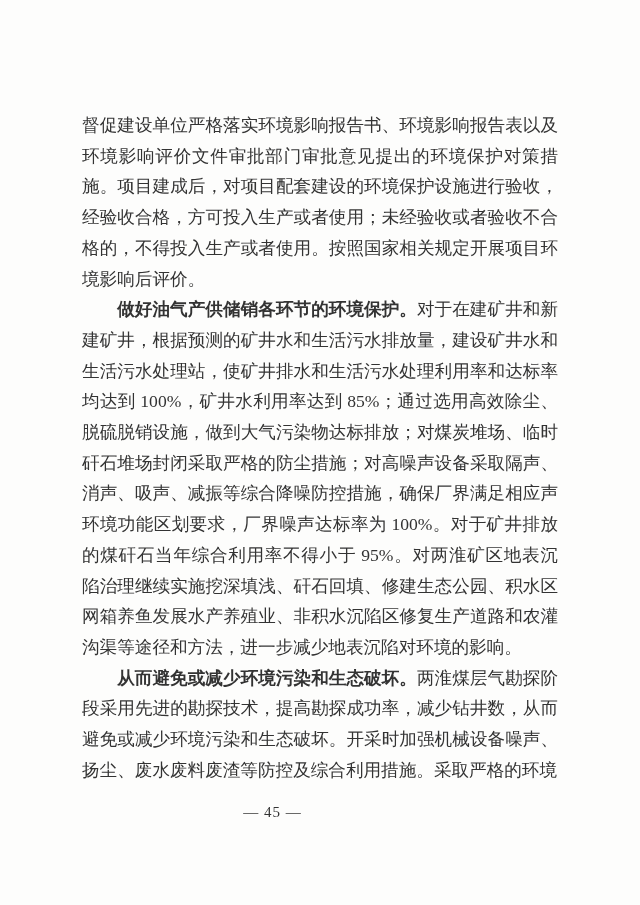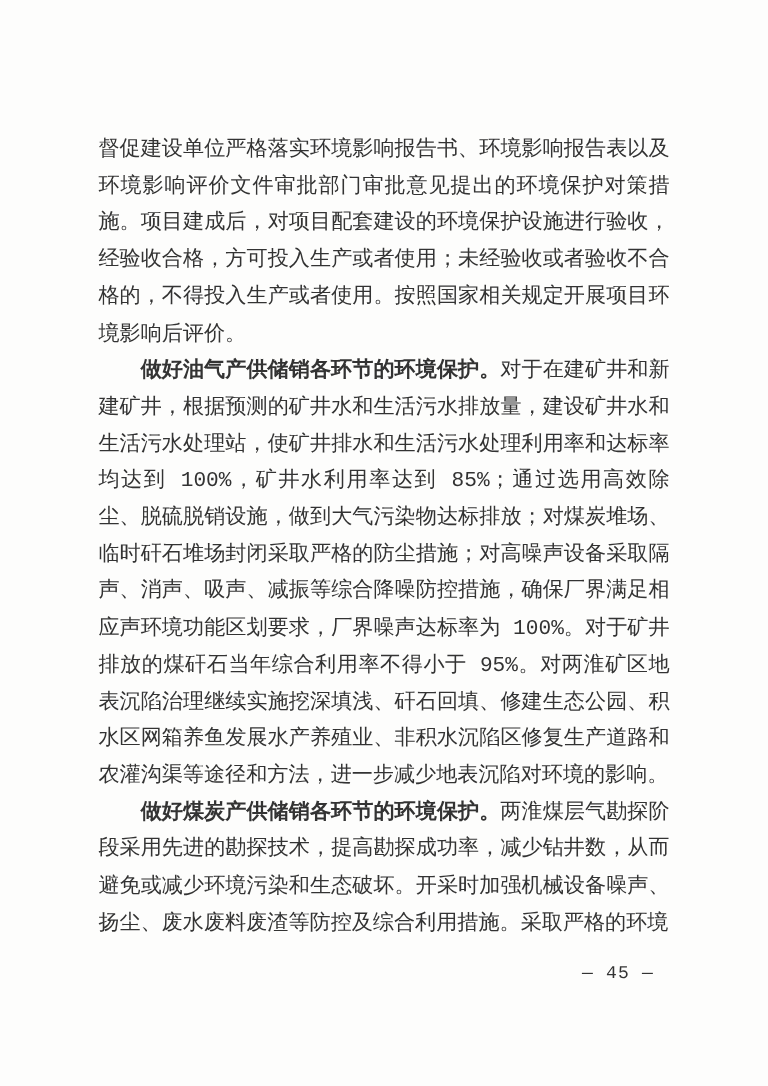--- a/index.html
+++ b/index.html
@@ -6,21 +6,21 @@
       margin: 0;
       padding: 0;
       background: #ffffff;
     }
     .page {
       position: relative;
       width: 640px;
       height: 905px;
       background: #fdfdfc;
       overflow: hidden;
-      font-family: Liberation Mono, monospace;
+      font-family: Liberation Serif, serif;
       color: #333333;
     }
     .text-body {
       position: absolute;
       left: 82px;
       top: 110px;
       width: 476px;
       font-size: 17.6px;
       line-height: 30.7px;
       text-align: justify;
@@ -36,30 +36,30 @@
       text-indent: 0;
     }
     .bold {
       font-weight: 700;
     }
     .page-number {
       position: absolute;
       top: 802px;
       left: 0;
       width: 545px;
-      text-align: right;
+      text-align: center;
       font-size: 15px;
       line-height: 20px;
       color: #333333;
       letter-spacing: 1px;
     }
   </style>
 </head>
 <body>
 
 <div class="page">
   <div class="text-body">
       <p class="para no-indent"><span>督促建设单位严格落实环境影响报告书、环境影响报告表以及环境影响评价文件审批部门审批意见提出的环境保护对策措施。项目建成后，对项目配套建设的环境保护设施进行验收，经验收合格，方可投入生产或者使用；未经验收或者验收不合格的，不得投入生产或者使用。按照国家相关规定开展项目环境影响后评价。</span></p>
       <p class="para"><span class="bold">做好油气产供储销各环节的环境保护。</span><span>对于在建矿井和新建矿井，根据预测的矿井水和生活污水排放量，建设矿井水和生活污水处理站，使矿井排水和生活污水处理利用率和达标率均达到 100%，矿井水利用率达到 85%；通过选用高效除尘、脱硫脱销设施，做到大气污染物达标排放；对煤炭堆场、临时矸石堆场封闭采取严格的防尘措施；对高噪声设备采取隔声、消声、吸声、减振等综合降噪防控措施，确保厂界满足相应声环境功能区划要求，厂界噪声达标率为 100%。对于矿井排放的煤矸石当年综合利用率不得小于 95%。对两淮矿区地表沉陷治理继续实施挖深填浅、矸石回填、修建生态公园、积水区网箱养鱼发展水产养殖业、非积水沉陷区修复生产道路和农灌沟渠等途径和方法，进一步减少地表沉陷对环境的影响。</span></p>
-      <p class="para"><span class="bold">做好煤炭产供储销各环节的环境保护。</span><span>两淮煤层气勘探阶段采用先进的勘探技术，提高勘探成功率，减少钻井数，从而避免或减少环境污染和生态破坏。开采时加强机械设备噪声、扬尘、废水废料废渣等防控及综合利用措施。采取严格的环境</span></p>
+      <p class="para"><span class="bold">从而避免或减少环境污染和生态破坏。</span><span>两淮煤层气勘探阶段采用先进的勘探技术，提高勘探成功率，减少钻井数，从而避免或减少环境污染和生态破坏。开采时加强机械设备噪声、扬尘、废水废料废渣等防控及综合利用措施。采取严格的环境</span></p>
     </div>
   <div class="page-number">— 45 —</div>
 </div>
 
 </body></html>

